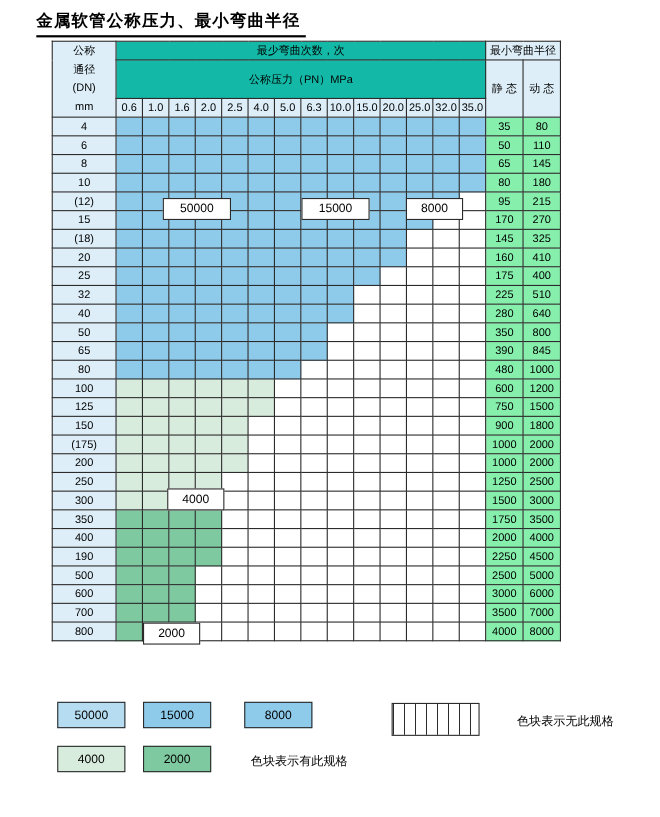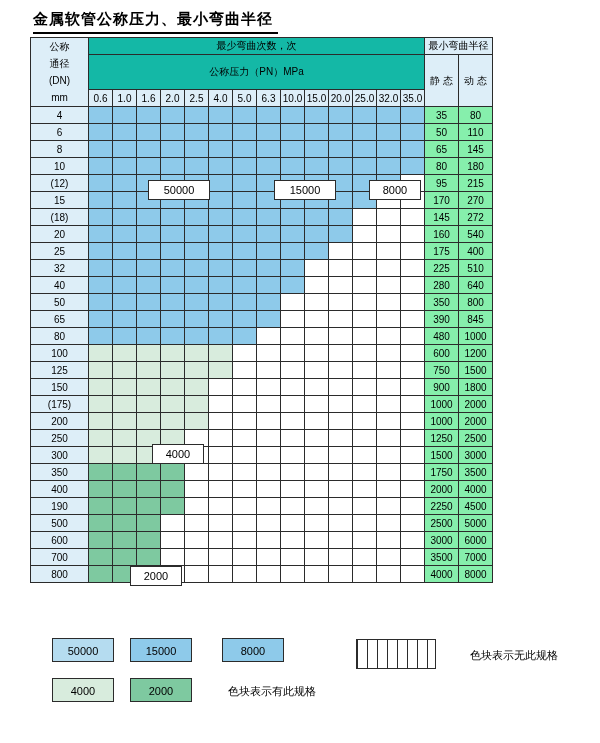--- a/index.html
+++ b/index.html
@@ -14,21 +14,21 @@
   #title{
     position:absolute;left:33px;top:10px;
     font-family:"DejaVu Serif","Liberation Serif",serif;
     font-weight:bold;font-size:15px;letter-spacing:1px;
   }
   #title-underline{
     position:absolute;left:33px;top:32px;width:245px;height:2px;background:#000;
   }
   
   #tbl{
-    position:absolute;left:30px;top:37px;
+    position:absolute;left:47px;top:37px;
     border-collapse:collapse;
     table-layout:fixed;
   }
   #tbl td,#tbl th{
     border:1px solid #2b2b2b;
     padding:0;margin:0;
     font-size:10px;
     text-align:center;
     vertical-align:middle;
     font-weight:normal;
@@ -239,40 +239,40 @@
         <td class="cell blue"></td>
         <td class="cell blue"></td>
         <td class="cell blue"></td>
         <td class="cell blue"></td>
         <td class="cell blue"></td>
         <td class="cell blue"></td>
         <td class="cell wht"></td>
         <td class="cell wht"></td>
         <td class="cell wht"></td>
         <td class="rad">145</td>
-        <td class="rad">272</td>
+        <td class="rad">325</td>
       </tr>
       <tr>
         <td class="dn">20</td>
         <td class="cell blue"></td>
         <td class="cell blue"></td>
         <td class="cell blue"></td>
         <td class="cell blue"></td>
         <td class="cell blue"></td>
         <td class="cell blue"></td>
         <td class="cell blue"></td>
         <td class="cell blue"></td>
         <td class="cell blue"></td>
         <td class="cell blue"></td>
         <td class="cell blue"></td>
         <td class="cell wht"></td>
         <td class="cell wht"></td>
         <td class="cell wht"></td>
         <td class="rad">160</td>
-        <td class="rad">540</td>
+        <td class="rad">410</td>
       </tr>
       <tr>
         <td class="dn">25</td>
         <td class="cell blue"></td>
         <td class="cell blue"></td>
         <td class="cell blue"></td>
         <td class="cell blue"></td>
         <td class="cell blue"></td>
         <td class="cell blue"></td>
         <td class="cell blue"></td>

